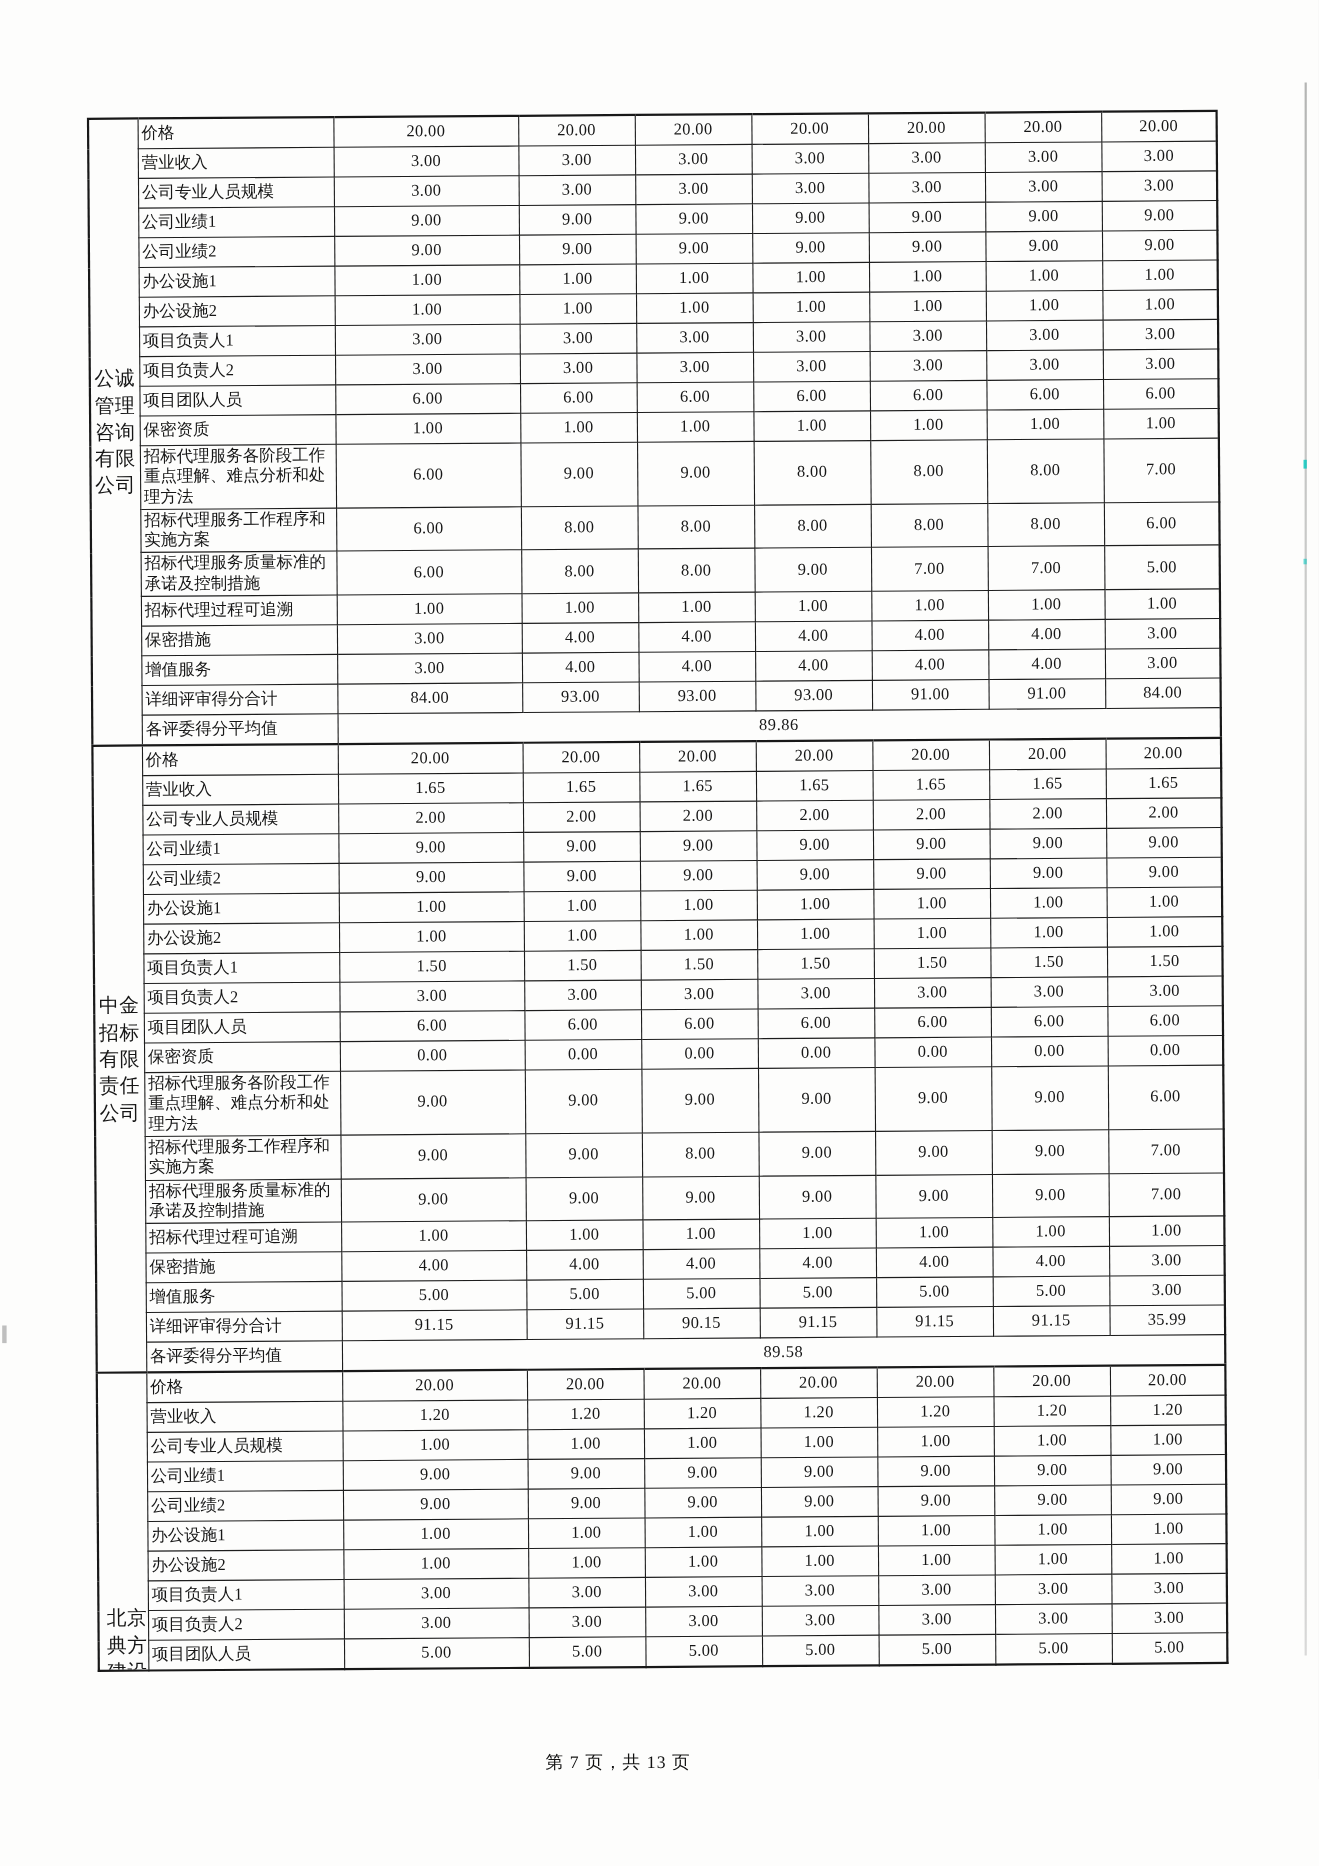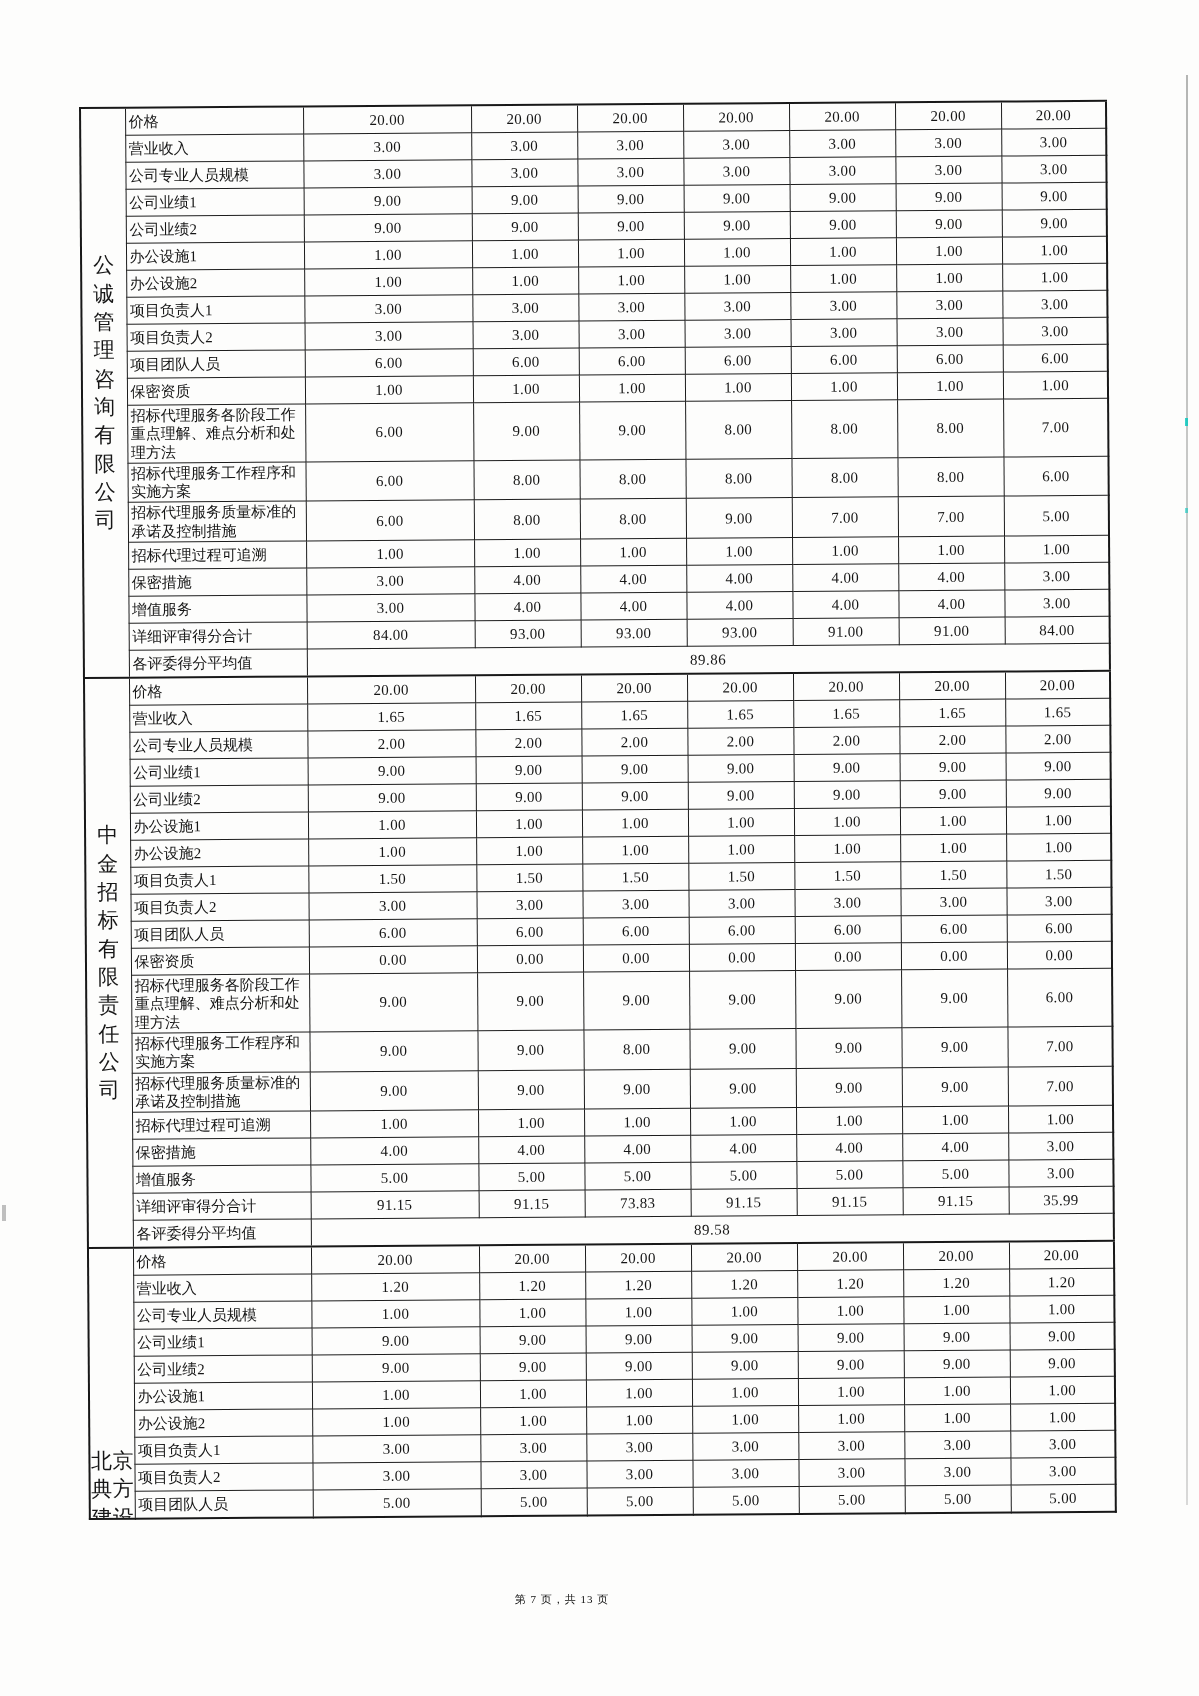--- a/index.html
+++ b/index.html
@@ -40,21 +40,21 @@
     overflow: hidden;
   }
   td.company-cell {
     border-left: 2px solid #181818;
     text-align: center;
     vertical-align: middle;
     padding: 0 1px;
   }
   .company-text {
     white-space: pre-line;
-    font-size: 21px;
+    font-size: 18px;
     line-height: 1.35;
     letter-spacing: 0.5px;
   }
   td.company-cell.clipped { position: relative; }
   td.company-cell.clipped .company-text {
     position: absolute;
     left: 0; right: 0;
     bottom: -14px;
     text-align: right;
   }
@@ -73,21 +73,21 @@
     text-align: center;
     font-size: 15px;
     letter-spacing: 0.5px;
   }
   .footer {
     position: absolute;
     top: 1592px;
     left: 0;
     right: 75px;
     text-align: center;
-    font-size: 11px;
+    font-size: 16px;
     letter-spacing: 1px;
     color: #111;
   }
   
   .artifact-vline {
     position: absolute;
     left: 1186px;
     top: 75px;
     width: 2px;
     height: 1430px;
@@ -499,21 +499,21 @@
             <td class="score-cell">5.00</td>
             <td class="score-cell">5.00</td>
             <td class="score-cell">5.00</td>
             <td class="score-cell">5.00</td>
             <td class="score-cell">3.00</td>
           </tr>
           <tr>
             <td class="label-cell">详细评审得分合计</td>
             <td class="score-cell">91.15</td>
             <td class="score-cell">91.15</td>
-            <td class="score-cell">73.83</td>
+            <td class="score-cell">90.15</td>
             <td class="score-cell">91.15</td>
             <td class="score-cell">91.15</td>
             <td class="score-cell">91.15</td>
             <td class="score-cell">35.99</td>
           </tr>
           <tr>
             <td class="label-cell">各评委得分平均值</td>
             <td colspan="7" class="average-cell">89.58</td>
           </tr>
           <tr class="section-start">

